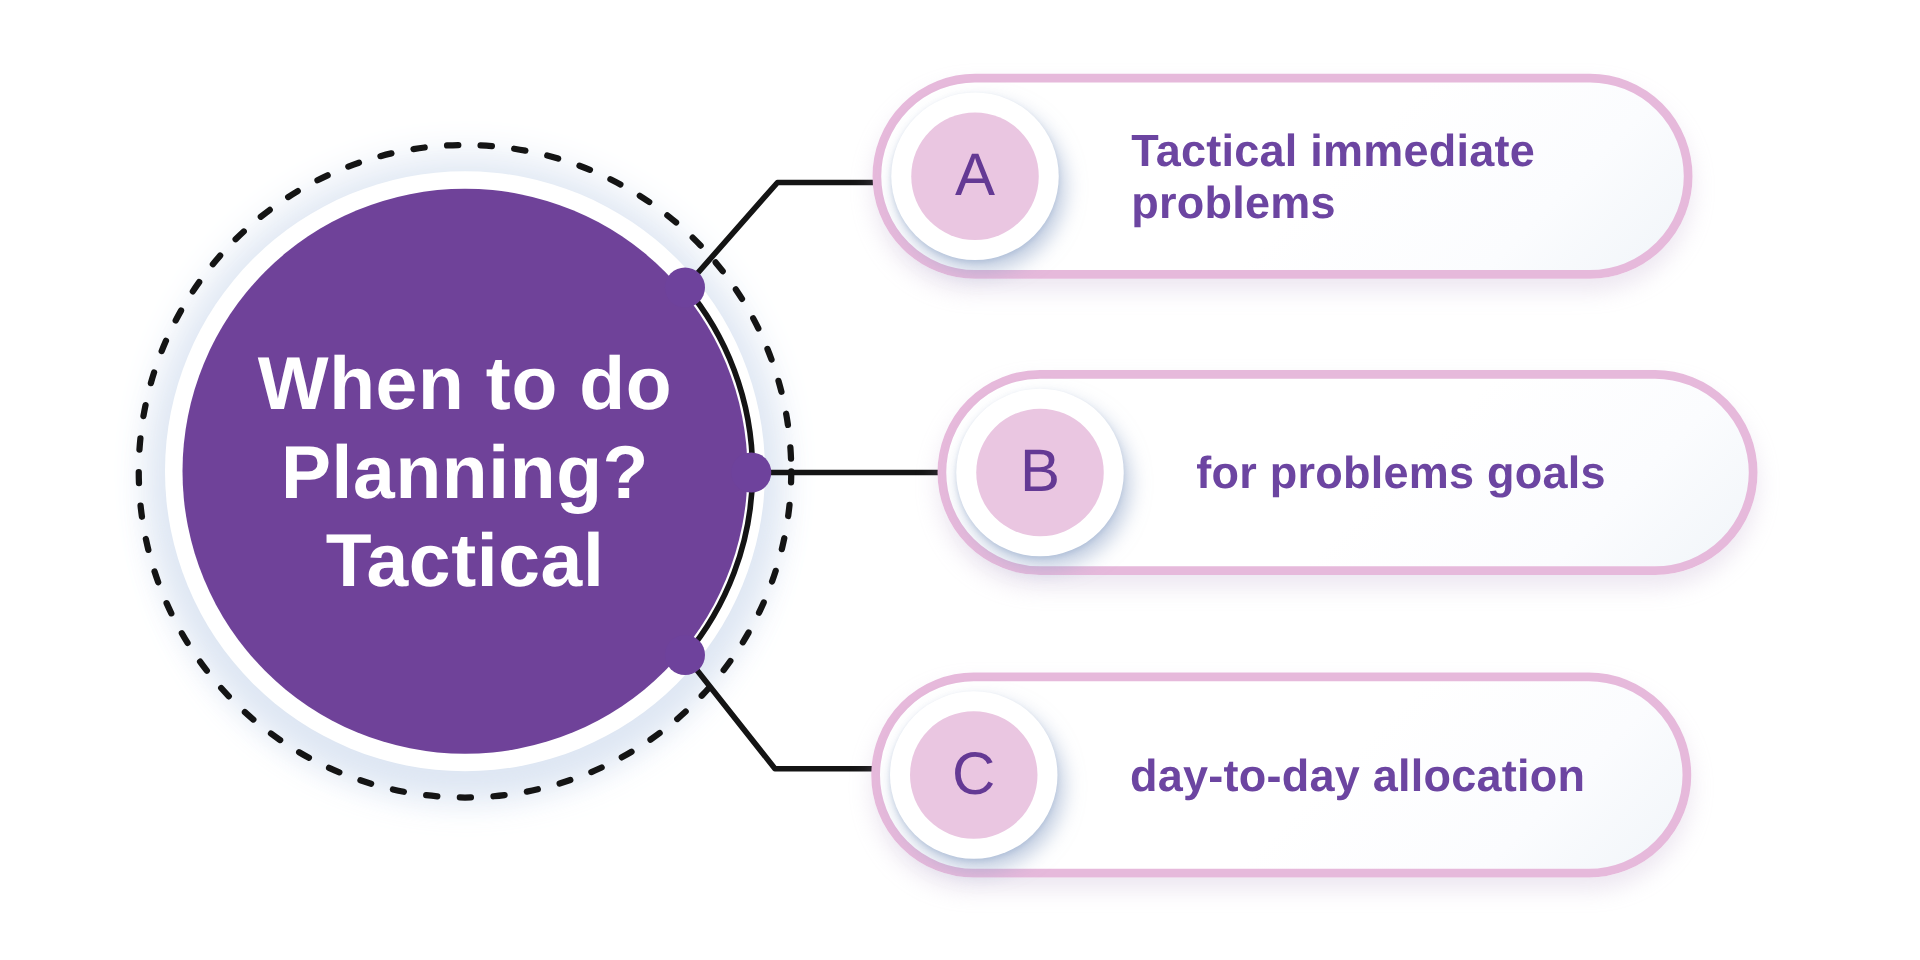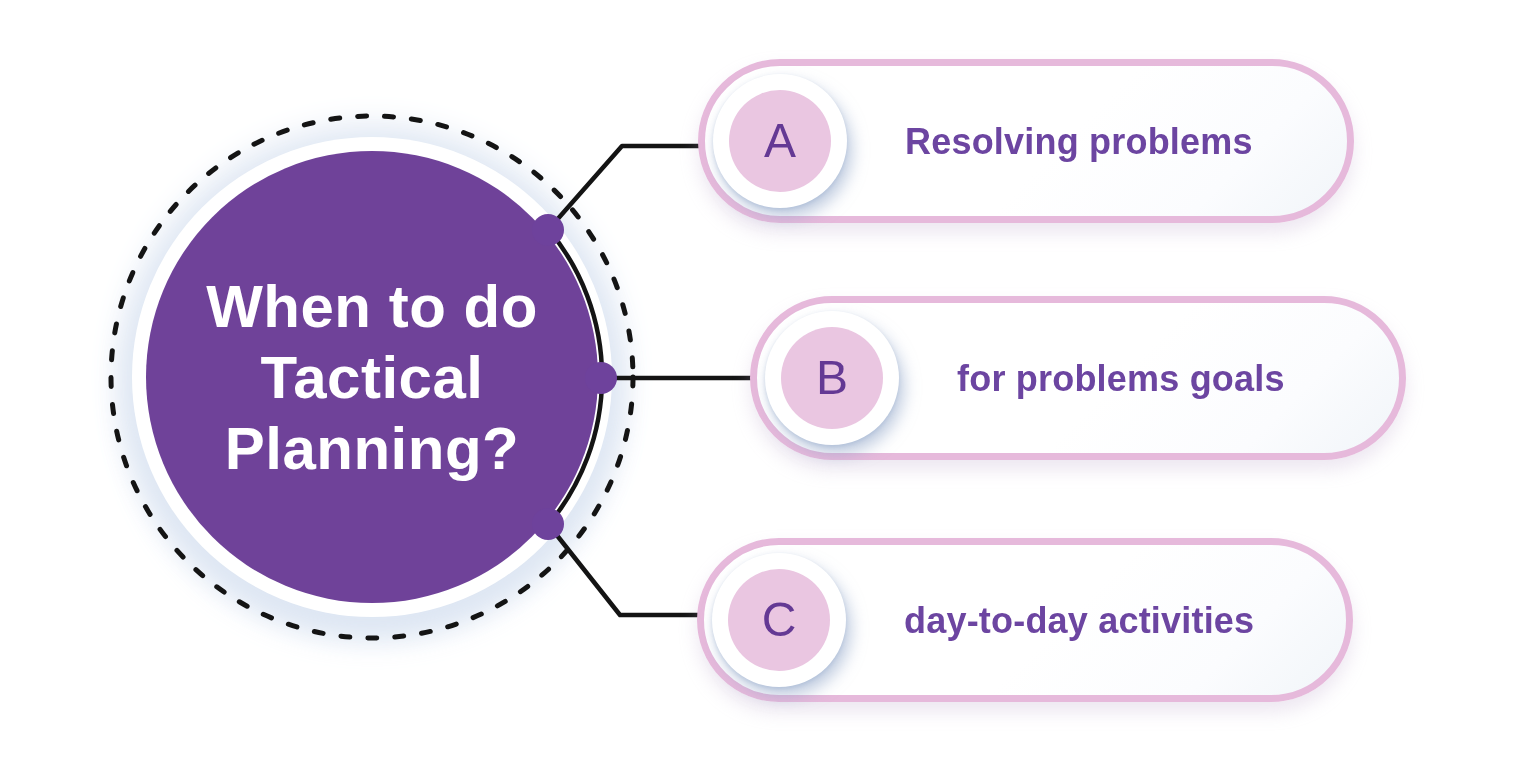--- a/index.html
+++ b/index.html
@@ -80,38 +80,39 @@
   <svg class="connector-layer" width="1536" height="768" viewBox="0 0 1536 768">
     <circle cx="372" cy="377" r="261" fill="none" stroke="var(--connector-line)" stroke-width="5" stroke-dasharray="9 18" stroke-linecap="round"></circle>
     <path d="M 548.2 229.1 A 230 230 0 0 1 548.2 524.9" fill="none" stroke="var(--connector-line)" stroke-width="4.5"></path>
     <path d="M 548 230 L 622 146 L 702 146" fill="none" stroke="var(--connector-line)" stroke-width="4.5" stroke-linejoin="round"></path>
     <path d="M 601 378 L 754 378" fill="none" stroke="var(--connector-line)" stroke-width="4.5"></path>
     <path d="M 548 524 L 620 615 L 702 615" fill="none" stroke="var(--connector-line)" stroke-width="4.5" stroke-linejoin="round"></path>
   </svg>
 
   <div class="purple-disc">
     <div class="center-line">When to do</div>
+    <div class="center-line">Planning?</div>
     <div class="center-line">Tactical</div>
-    <div class="center-line">Planning?</div>
   </div>
 
   <svg class="dot-layer" width="1536" height="768" viewBox="0 0 1536 768">
     <circle cx="548" cy="230" r="16" fill="var(--connector-dot)"></circle>
     <circle cx="601" cy="378" r="16" fill="var(--connector-dot)"></circle>
     <circle cx="548" cy="524" r="16" fill="var(--connector-dot)"></circle>
   </svg>
 
   <div class="pill pill-a">
     <div class="badge-ring">
       <div class="badge-circle">
         <span class="badge-letter">A</span>
       </div>
     </div>
     <div class="pill-text">
-      <div class="pill-line">Resolving problems</div>
+      <div class="pill-line">Tactical immediate</div>
+      <div class="pill-line">problems</div>
     </div>
   </div>
 
   <div class="pill pill-b">
     <div class="badge-ring">
       <div class="badge-circle">
         <span class="badge-letter">B</span>
       </div>
     </div>
     <div class="pill-text">
@@ -119,17 +120,17 @@
     </div>
   </div>
 
   <div class="pill pill-c">
     <div class="badge-ring">
       <div class="badge-circle">
         <span class="badge-letter">C</span>
       </div>
     </div>
     <div class="pill-text">
-      <div class="pill-line">day-to-day activities</div>
+      <div class="pill-line">day-to-day allocation</div>
     </div>
   </div>
 
 </div>
 
 </body></html>

